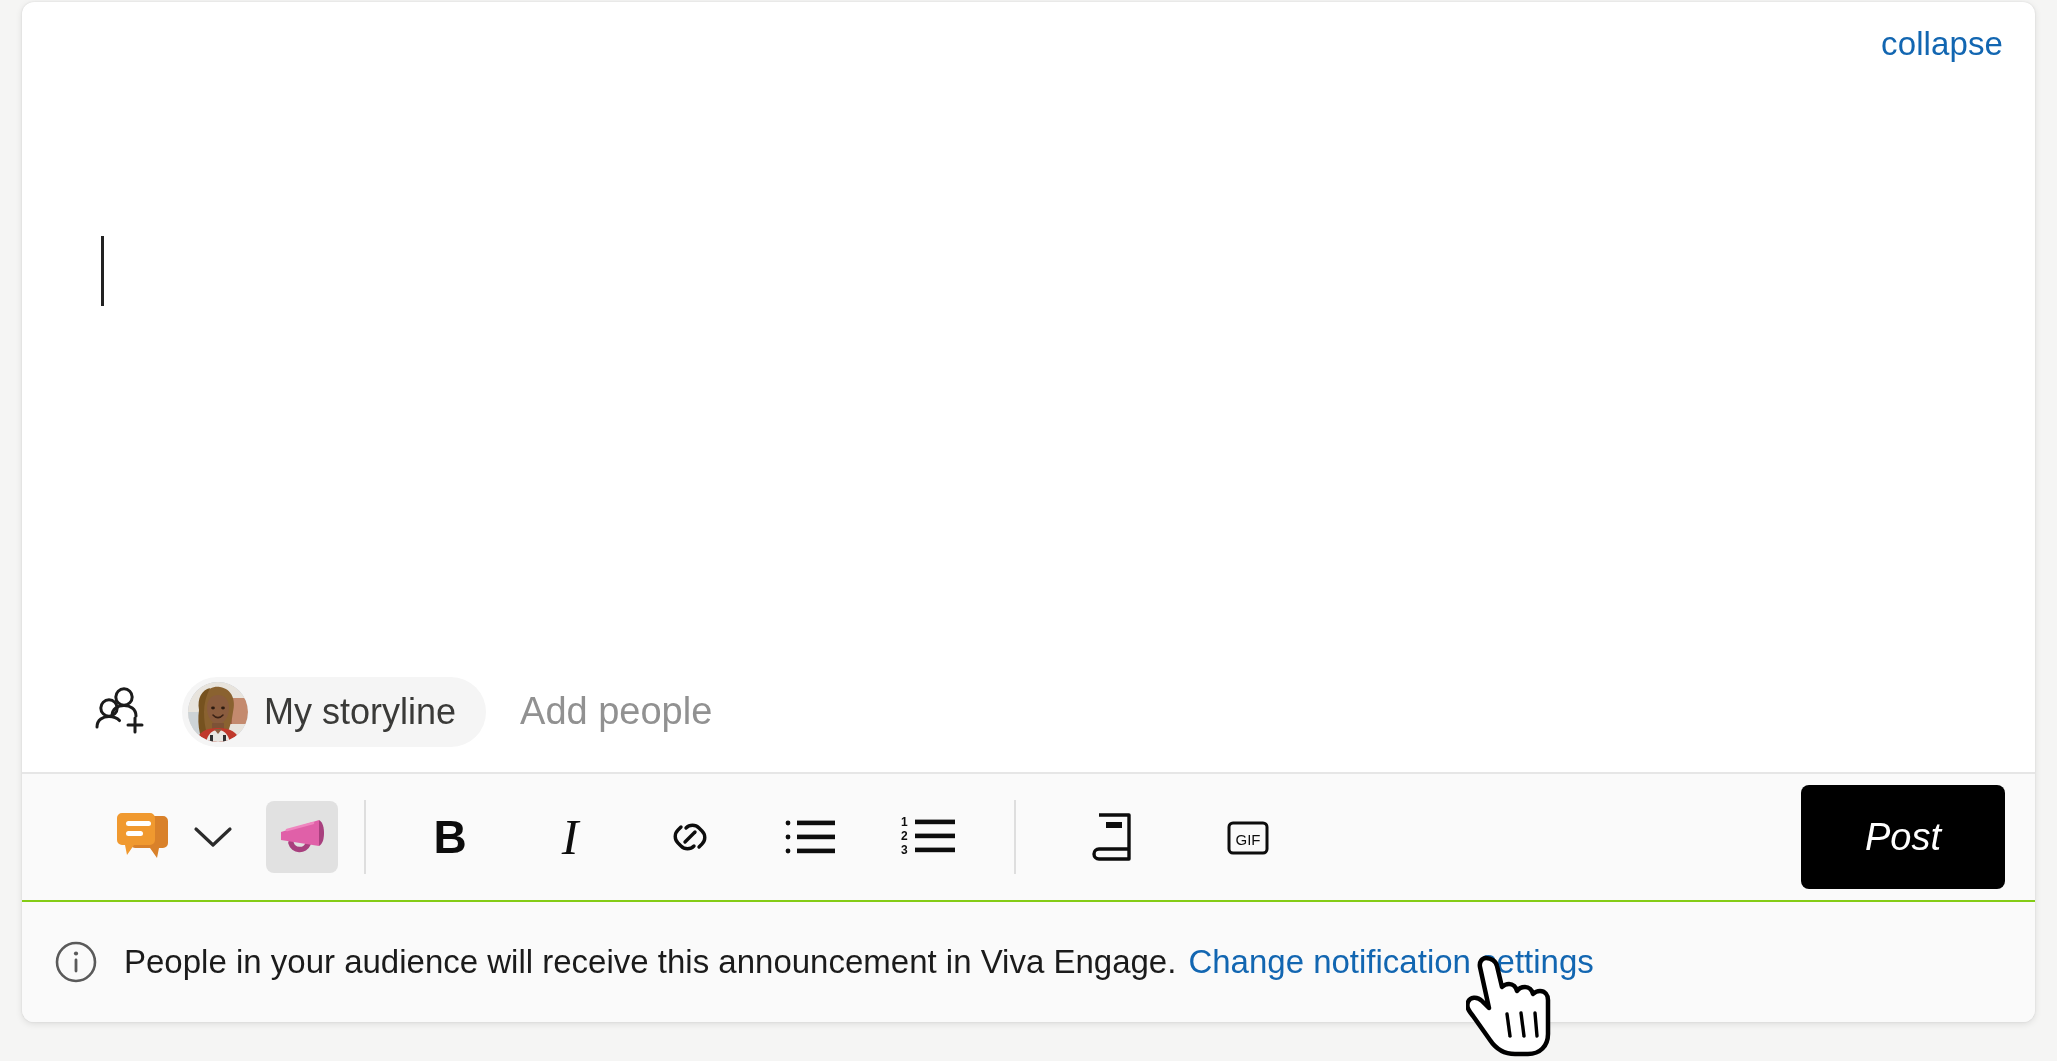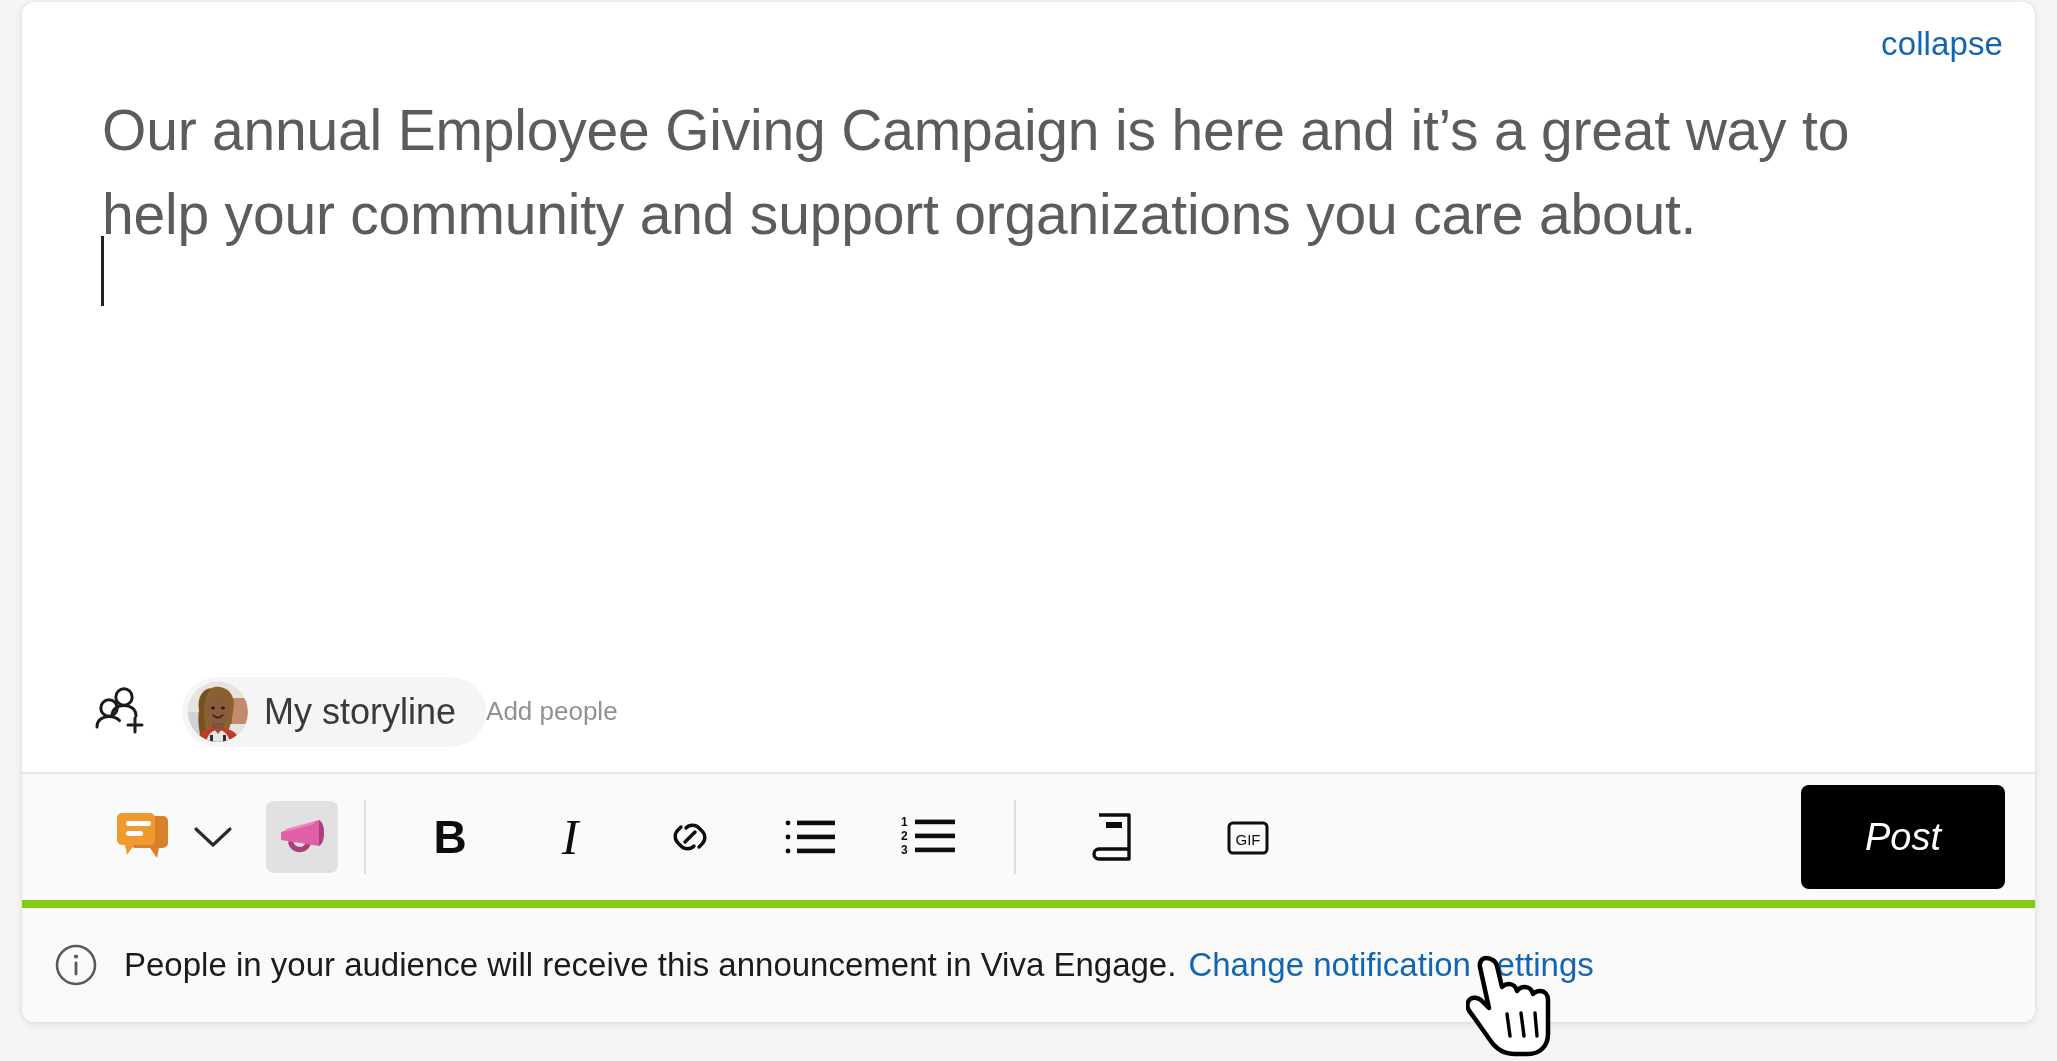--- a/index.html
+++ b/index.html
@@ -113,22 +113,23 @@
     background: #c9ccd1;
   }
   .avatar svg { display: block; width: 60px; height: 60px; }
   .audience-name {
     font-size: 36px;
     color: #3a3a38;
     margin-left: 16px;
     white-space: nowrap;
   }
   .add-people {
-    font-size: 26px;
+    font-size: 38px;
     color: #919191;
+    margin-left: 34px;
     white-space: nowrap;
     cursor: text;
   }
 
   
   .toolbar {
     flex: none;
     height: 128px;
     border-top: 2px solid #e6e6e6;
     background: #fafafa;
@@ -189,21 +190,21 @@
     width: 204px;
     cursor: pointer;
     font-family: "Liberation Sans", sans-serif;
     font-style: italic;
   }
 
   
   .notice-bar {
     flex: none;
     height: 122px;
-    border-top: 8px solid #84cc16;
+    border-top: 2px solid #84cc16;
     background: #fafafa;
     display: flex;
     align-items: center;
     padding: 0 40px 0 32px;
     box-sizing: border-box;
   }
   .info-icon { width: 44px; height: 44px; flex: none; }
   .notice-text {
     font-size: 33px;
     color: #1b1b1b;
@@ -234,21 +235,20 @@
 <div id="stage">
 
   <div class="composer-card">
 
     <div class="composer-header">
       <span class="collapse-link">collapse</span>
     </div>
 
     <div class="editor-area">
       <div class="caret"></div>
-      <div class="editor-text">Our annual Employee Giving Campaign is here and it’s a great way to help your community and support organizations you care about.</div>
     </div>
 
     <div class="audience-row">
       <span class="people-icon">
         <svg viewBox="0 0 52 52" xmlns="http://www.w3.org/2000/svg">
           <circle cx="30" cy="11" r="8.2" fill="none" stroke="#1b1b1b" stroke-width="3"></circle>
           <path d="M18 30 C18 22.5 24 19.5 30 19.5 C36 19.5 42 22.5 42 30" fill="none" stroke="#1b1b1b" stroke-width="3" stroke-linecap="round"></path>
           <circle cx="15" cy="22" r="8.2" fill="none" stroke="#1b1b1b" stroke-width="3"></circle>
           <path d="M3 41 C3 33.5 9 30.5 15 30.5 C19 30.5 23 31.8 25.5 34.6" fill="none" stroke="#1b1b1b" stroke-width="3" stroke-linecap="round"></path>
           <path d="M34 39 h14 M41 32 v14" stroke="#1b1b1b" stroke-width="3" stroke-linecap="round"></path>

